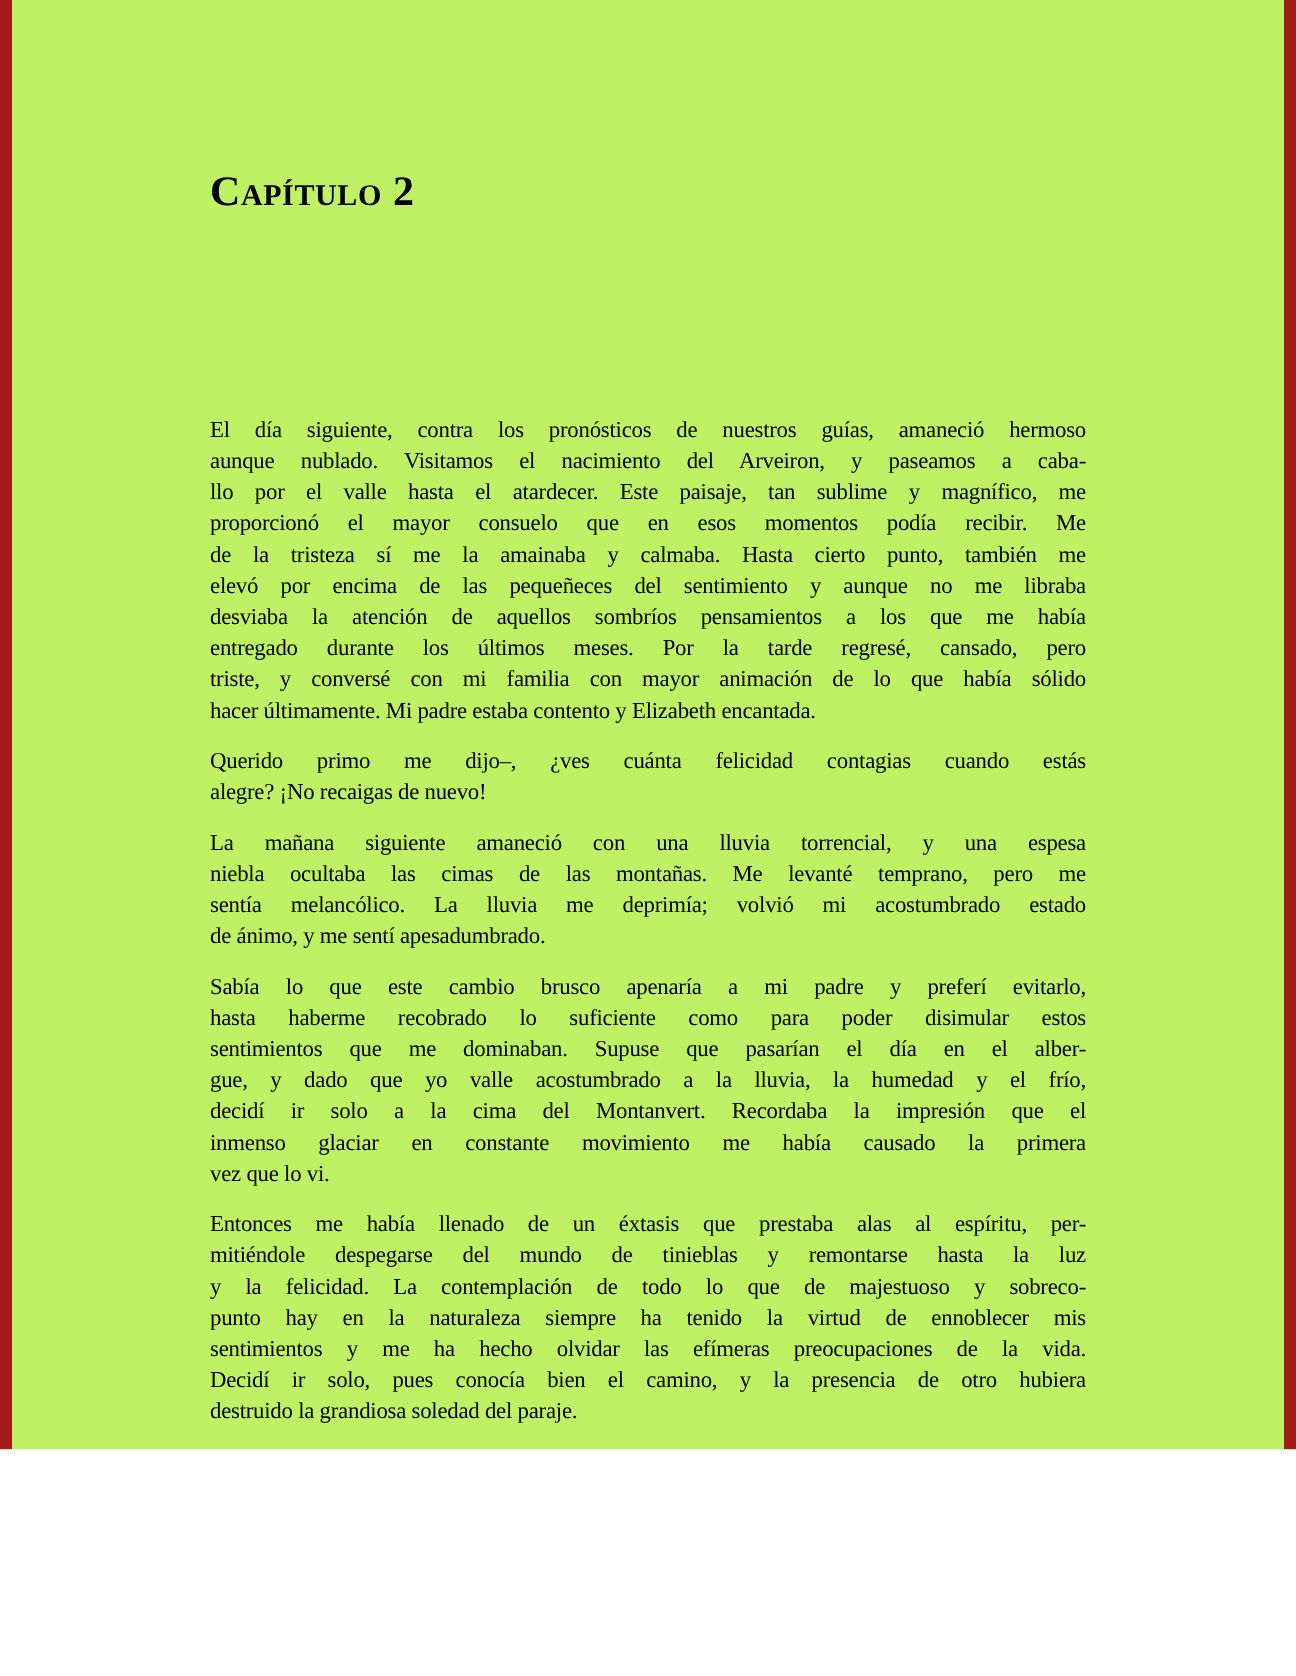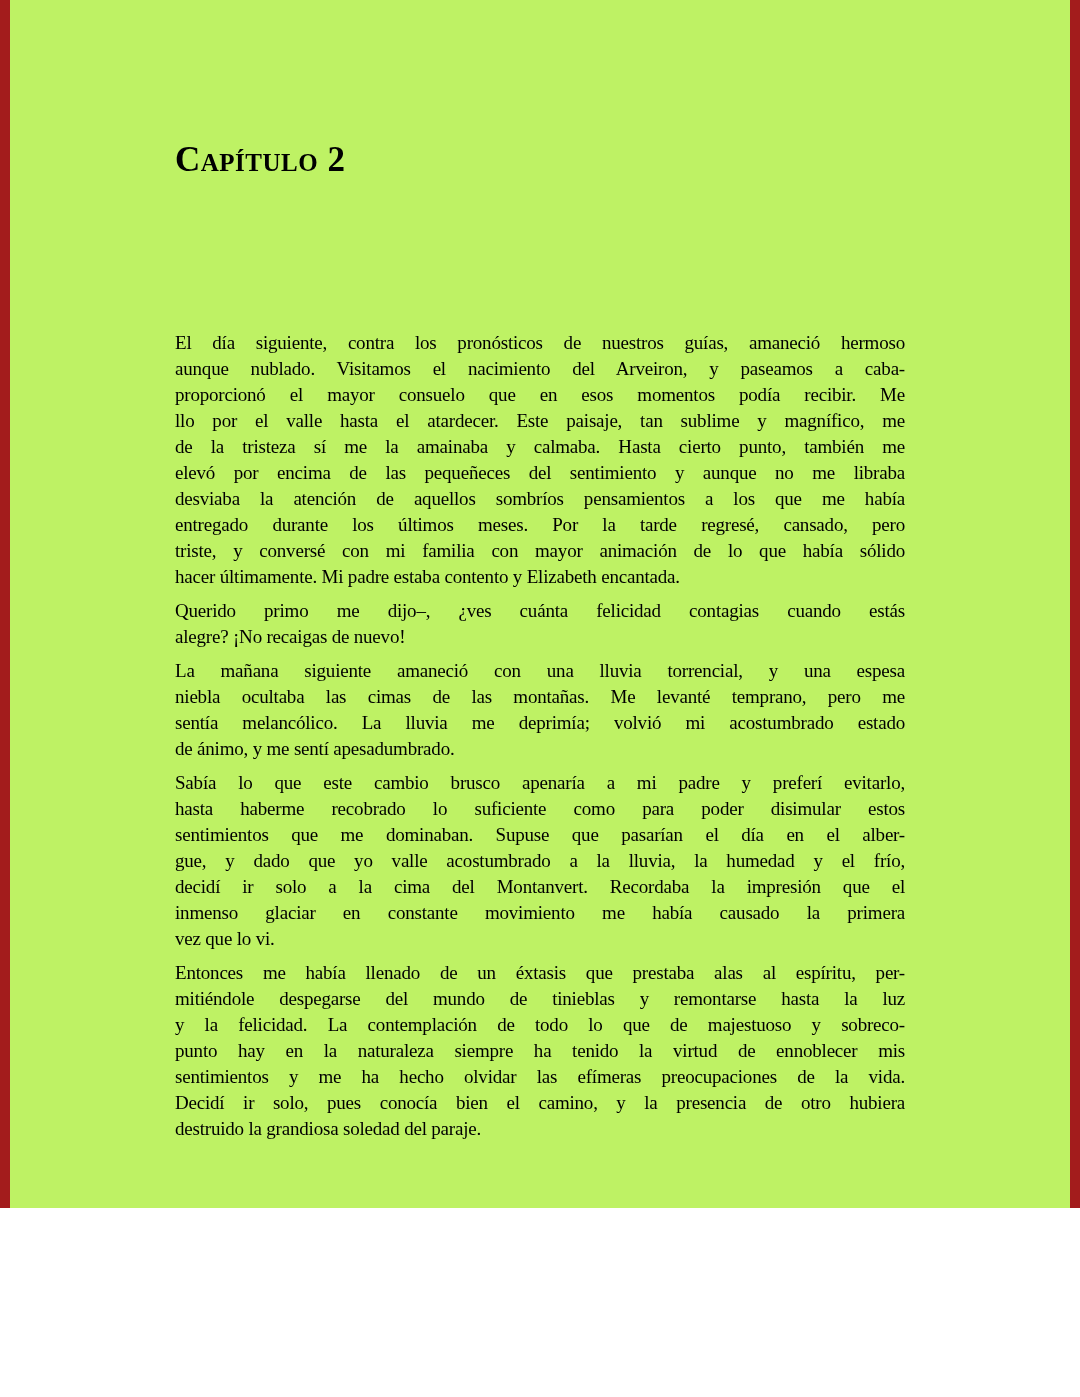--- a/index.html
+++ b/index.html
@@ -32,21 +32,21 @@
   }
   .body-text {
     position: absolute;
     top: 330px;
     left: 175px;
     width: 730px;
     font-size: 19px;
     line-height: 26px;
     letter-spacing: -0.2px;
   }
-  .paragraph { margin: 0 0 8px 0; }
+  .paragraph { margin: 16px 0 8px 0; }
   .text-line {
     text-align: justify;
     text-align-last: justify;
     height: 26px;
     overflow: visible;
     white-space: normal;
   }
   .text-line.last { text-align-last: left; }
   .footer-pagenum {
     position: absolute;
@@ -71,22 +71,22 @@
 <div class="page">
   <div class="edge-band left" style="background-color: rgb(163, 28, 28);"></div>
   <div class="edge-band right" style="background-color: rgb(163, 28, 28);"></div>
 
   <div class="chapter-title">Capítulo 2</div>
 
   <div class="body-text">
       <div class="paragraph">
         <div class="text-line">El día siguiente, contra los pronósticos de nuestros guías, amaneció hermoso</div>
         <div class="text-line">aunque nublado. Visitamos el nacimiento del Arveiron, y paseamos a caba-</div>
+        <div class="text-line">llo por el valle hasta el atardecer. Este paisaje, tan sublime y magnífico, me</div>
         <div class="text-line">proporcionó el mayor consuelo que en esos momentos podía recibir. Me</div>
-        <div class="text-line">llo por el valle hasta el atardecer. Este paisaje, tan sublime y magnífico, me</div>
         <div class="text-line">de la tristeza sí me la amainaba y calmaba. Hasta cierto punto, también me</div>
         <div class="text-line">elevó por encima de las pequeñeces del sentimiento y aunque no me libraba</div>
         <div class="text-line">desviaba la atención de aquellos sombríos pensamientos a los que me había</div>
         <div class="text-line">entregado durante los últimos meses. Por la tarde regresé, cansado, pero</div>
         <div class="text-line">triste, y conversé con mi familia con mayor animación de lo que había sólido</div>
         <div class="text-line last">hacer últimamente. Mi padre estaba contento y Elizabeth encantada.</div>
       </div>
       <div class="paragraph">
         <div class="text-line">Querido primo me dijo–, ¿ves cuánta felicidad contagias cuando estás</div>
         <div class="text-line last">alegre? ¡No recaigas de nuevo!</div>

